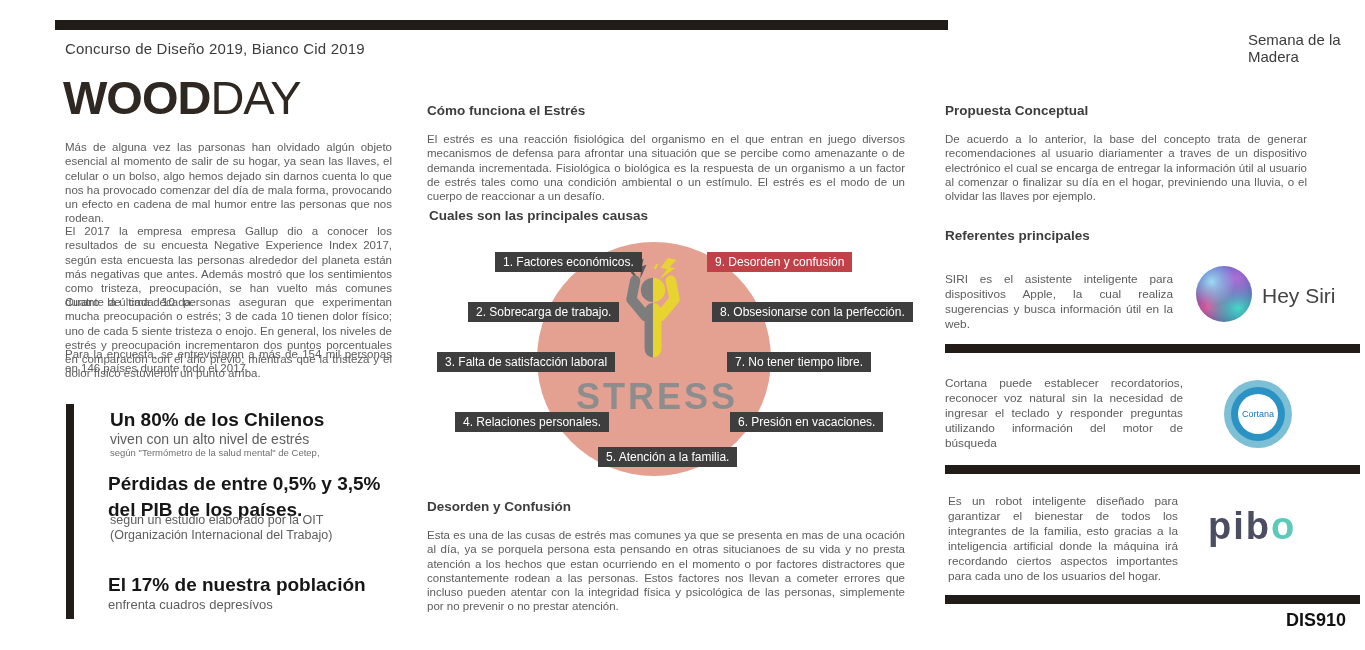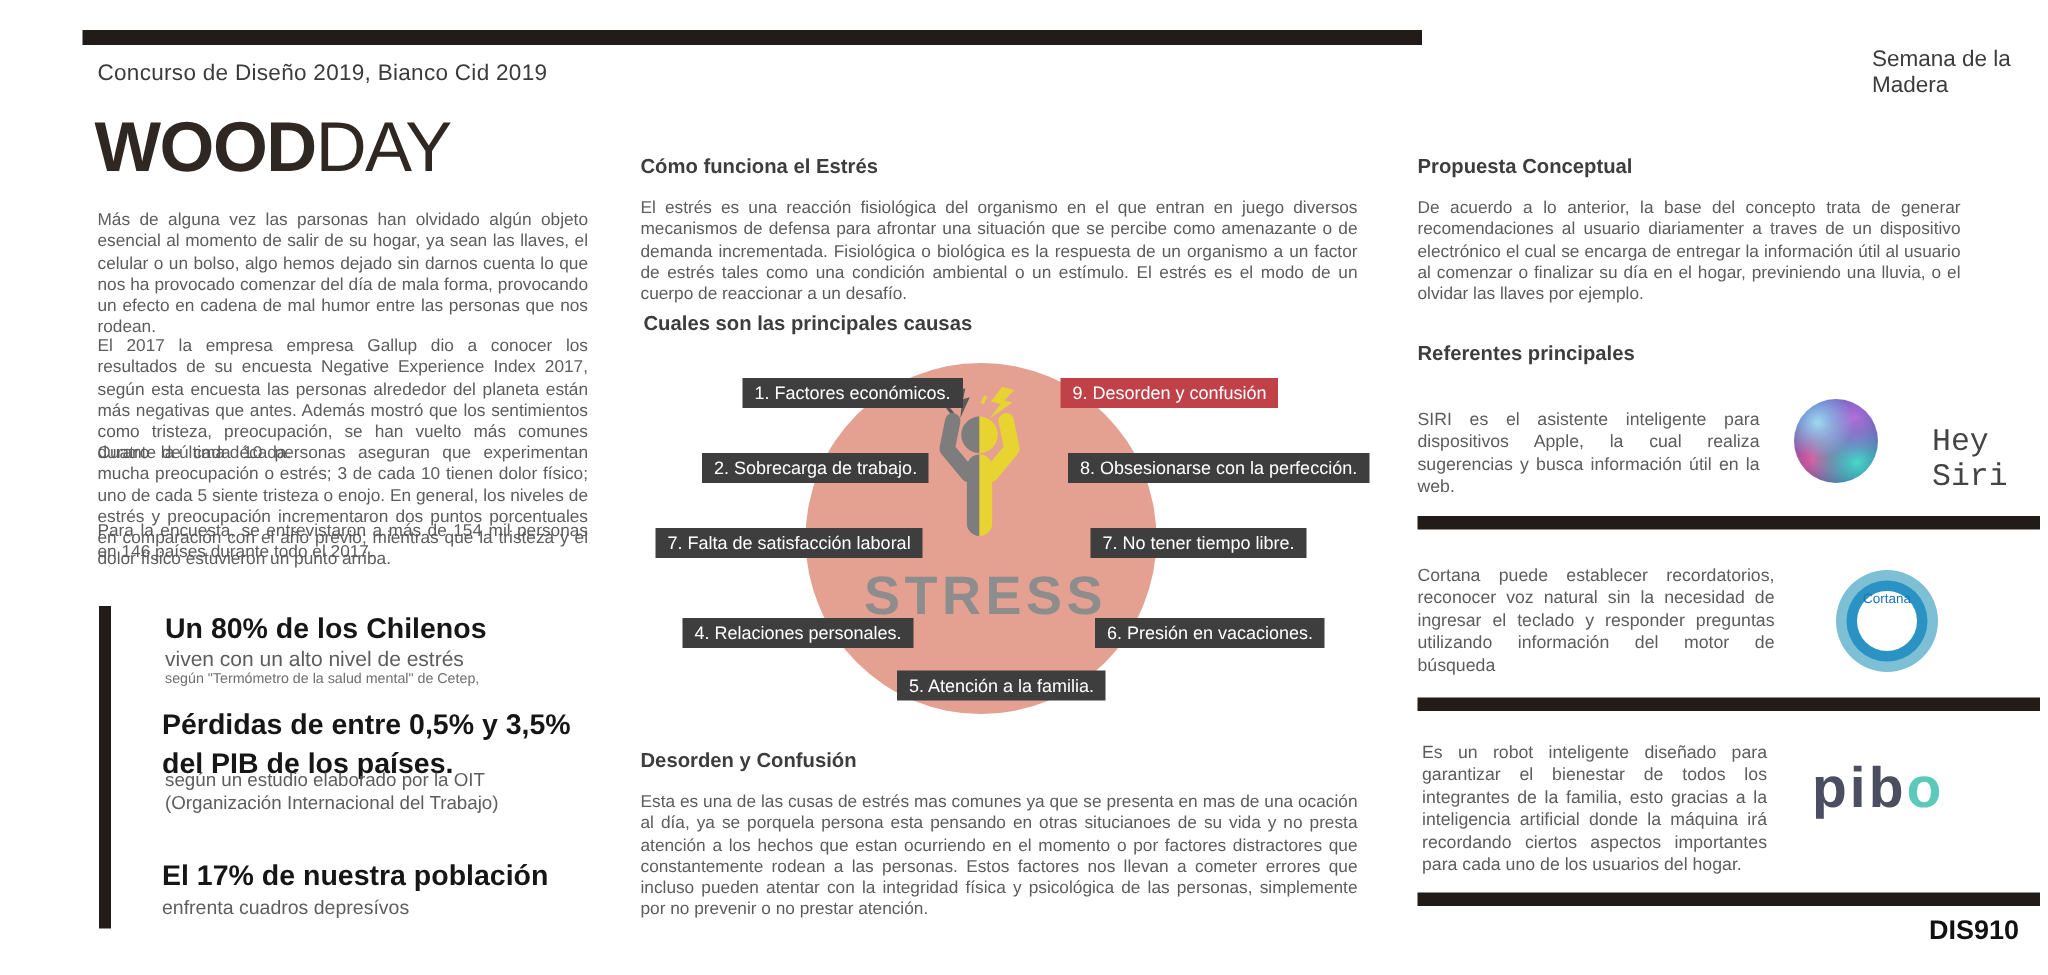--- a/index.html
+++ b/index.html
@@ -36,21 +36,21 @@
   .siri-logo{width:56px;height:56px;border-radius:50%;
     background:
       radial-gradient(circle at 28% 28%, #9fd9f2 0%, rgba(159,217,242,0) 42%),
       radial-gradient(circle at 72% 22%, #b06fd6 0%, rgba(176,111,214,0) 48%),
       radial-gradient(circle at 75% 75%, #49d7c8 0%, rgba(73,215,200,0) 55%),
       radial-gradient(circle at 22% 72%, #df5a9e 0%, rgba(223,90,158,0) 48%),
       linear-gradient(160deg,#4a5fc9 0%, #323a7e 100%);}
   .heysiri{font-size:21px;color:#444444;}
   .cortana-outer{width:68px;height:68px;border-radius:50%;background:#7dbfd4;display:flex;align-items:center;justify-content:center;}
   .cortana-mid{width:54px;height:54px;border-radius:50%;background:#2a93c4;display:flex;align-items:center;justify-content:center;}
-  .cortana-inner{width:40px;height:40px;border-radius:50%;background:#ffffff;display:flex;justify-content:center;}
+  .cortana-inner{width:40px;height:40px;border-radius:50%;background:#ffffff;display:flex;align-items:center;justify-content:center;}
   .cortana-label{font-size:9px;color:#1b75bb;}
   .pibo{font-size:38px;font-weight:bold;letter-spacing:2px;opacity:.85;}
   .pibo-dark{color:#2c2f45;}
   .pibo-teal{color:#41c0b0;}
   .code{font-size:18px;font-weight:bold;color:#111111;}
 </style>
 </head>
 <body>
 
 <div id="board">
@@ -116,39 +116,39 @@
       <circle cx="50" cy="34" r="13" stroke="none"></circle>
       <rect x="41" y="48" width="18" height="58" rx="9" stroke="none"></rect>
       <path d="M58 62 L73 44 L69 24" fill="none" stroke-width="11" stroke-linecap="round" stroke-linejoin="round"></path>
     </g>
   </svg>
 
   <div class="abs stress-word" style="left:567px;top:376px;width:180px;text-align:center;">STRESS</div>
 
   <div class="abs cause" style="left:495px;top:252px;">1. Factores económicos.</div>
   <div class="abs cause" style="left:468px;top:302px;">2. Sobrecarga de trabajo.</div>
-  <div class="abs cause" style="left:437px;top:352px;">7. Falta de satisfacción laboral</div>
+  <div class="abs cause" style="left:437px;top:352px;">3. Falta de satisfacción laboral</div>
   <div class="abs cause" style="left:455px;top:412px;">4. Relaciones personales.</div>
   <div class="abs cause" style="left:598px;top:447px;">5. Atención a la familia.</div>
   <div class="abs cause" style="left:730px;top:412px;">6. Presión en vacaciones.</div>
   <div class="abs cause" style="left:727px;top:352px;">7. No tener tiempo libre.</div>
   <div class="abs cause" style="left:712px;top:302px;">8. Obsesionarse con la perfección.</div>
   <div class="abs cause hot" style="left:707px;top:252px;">9. Desorden y confusión</div>
 
   <div class="abs h-sec" style="left:427px;top:499px;">Desorden y Confusión</div>
   <div class="abs para" style="left:427px;top:528px;width:478px;">Esta es una de las cusas de estrés mas comunes ya que se presenta en mas de una ocación al día, ya se porquela persona esta pensando en otras situcianoes de su vida y no presta atención a los hechos que estan ocurriendo en el momento o por factores distractores que constantemente rodean a las personas. Estos factores nos llevan a cometer errores que incluso pueden atentar con la integridad física y psicológica de las personas, simplemente por no prevenir o no prestar atención.</div>
 
   <div class="abs h-sec" style="left:945px;top:103px;">Propuesta Conceptual</div>
   <div class="abs para" style="left:945px;top:132px;width:362px;">De acuerdo a lo anterior, la base del concepto trata de generar recomendaciones al usuario diariamenter a traves de un dispositivo electrónico el cual se encarga de entregar la información útil al usuario al comenzar o finalizar su día en el hogar, previniendo una lluvia, o el olvidar las llaves por ejemplo.</div>
 
   <div class="abs h-sec" style="left:945px;top:228px;">Referentes principales</div>
 
   <div class="abs ref-text" style="left:945px;top:272px;">SIRI es el asistente inteligente para dispositivos Apple, la cual realiza sugerencias y busca información útil en la web.</div>
   <div class="abs siri-logo" style="left:1196px;top:266px;"></div>
-  <div class="abs heysiri" style="left:1288px;top:284px;font-family:Liberation Mono, monospace;">Hey Siri</div>
+  <div class="abs heysiri" style="left:1262px;top:284px;">Hey Siri</div>
 
   <div class="abs divider" style="left:945px;top:344px;"></div>
 
   <div class="abs ref-text" style="left:945px;top:376px;width:238px;">Cortana puede establecer recordatorios, reconocer voz natural sin la necesidad de ingresar el teclado y responder preguntas utilizando información del motor de búsqueda</div>
   <div class="abs cortana-outer" style="left:1224px;top:380px;">
     <div class="cortana-mid">
       <div class="cortana-inner">
         <span class="cortana-label">Cortana</span>
       </div>
     </div>

